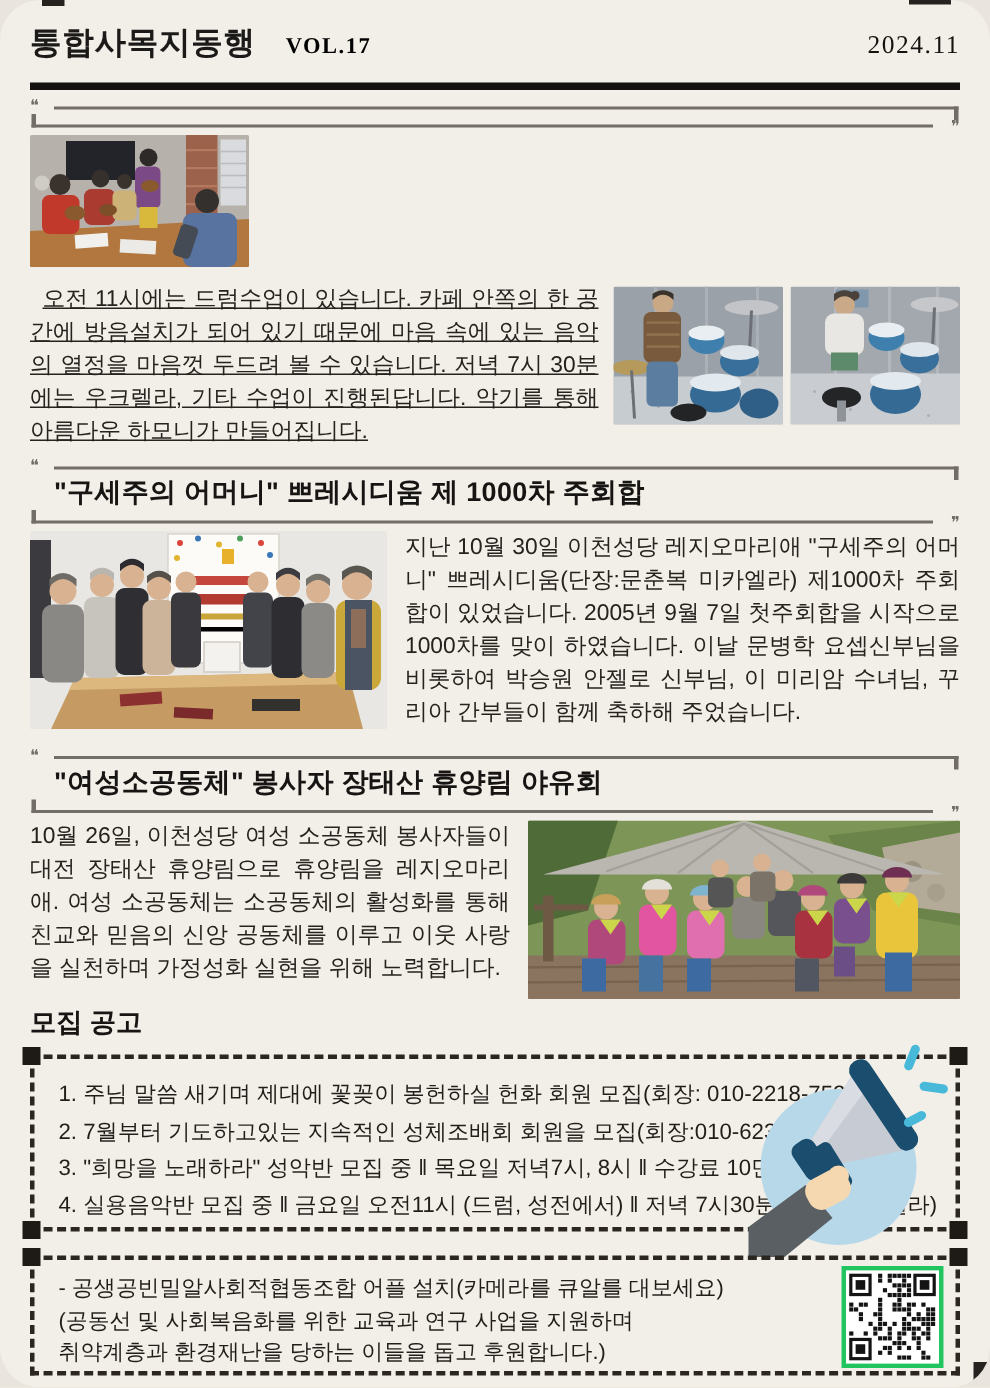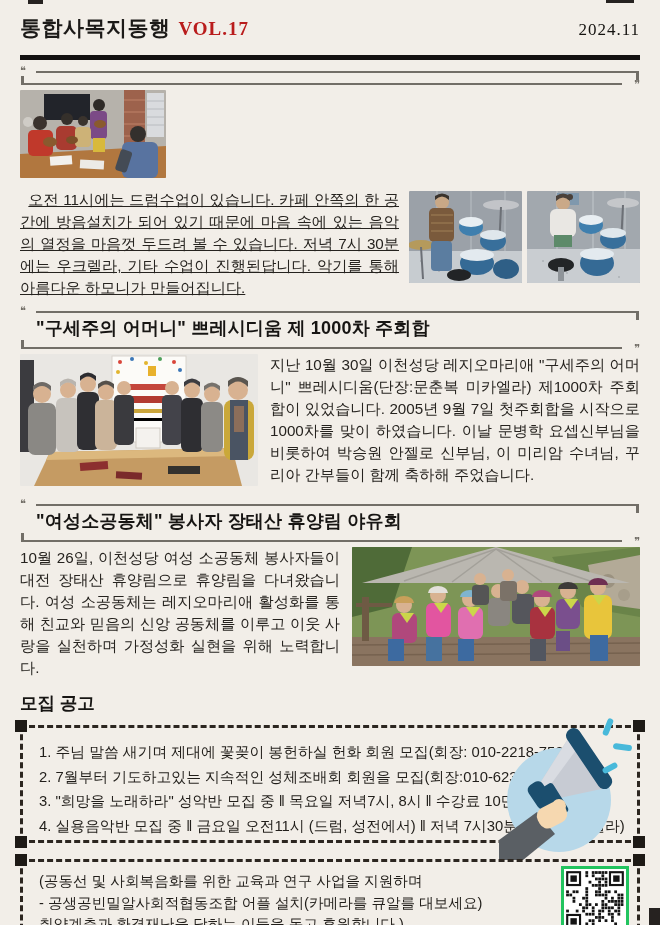--- a/index.html
+++ b/index.html
@@ -2,33 +2,34 @@
 <html><head>
 <meta charset="utf-8">
 <style>
   * { margin:0; padding:0; box-sizing:border-box; }
   html,body { background:#e9e5de; }
   body { font-family:"Liberation Sans","DejaVu Sans",sans-serif; }
   .page {
     position:relative; width:660px; height:925px; margin:0 auto;
     background:#f2eee8; overflow:hidden; padding:14px 20px 16px;
     color:#262422;
+    border-radius:27px;
   }
   
   .artifact { position:absolute; background:#262220; }
   .artifact.a1 { top:0; left:28px; width:15px; height:4px; }
   .artifact.a2 { top:0; left:606px; width:28px; height:3px; }
   .artifact.a3 { bottom:0; right:0; width:11px; height:17px; }
 
   
   .masthead { display:flex; align-items:baseline; height:30px; margin-bottom:11px; }
   .masthead .title { font-size:21px; font-weight:bold; letter-spacing:0.5px; color:#1c1a18; }
   .masthead .vol {
     font-family:"Liberation Serif","DejaVu Serif",serif;
-    font-weight:bold; font-size:19px; color:#b91c1c; margin-left:8px; letter-spacing:1px;
+    font-weight:bold; font-size:15px; color:#000000; margin-left:20px; letter-spacing:1px;
   }
   .masthead .date {
     margin-left:auto; font-family:"Liberation Serif","DejaVu Serif",serif;
     font-weight:normal; font-size:17px; color:#151310; letter-spacing:1px;
   }
   .rule-thick { height:5px; background:#131110; margin-bottom:9px; }
 
   
   .sec-frame { position:relative; padding:7px 0 9px 16px; margin-bottom:5px; }
   .sec-frame .top-line { position:absolute; top:2px; left:16px; right:1px; height:9px;
@@ -347,21 +348,21 @@
               <polygon points="212,52 226,52 219,62"></polygon>
               <polygon points="240,48 254,48 247,58"></polygon>
             </g>
           <rect x="36" y="92" width="16" height="22" fill="#3d6aa0"></rect>
             <rect x="74" y="90" width="16" height="24" fill="#46729f"></rect>
             <rect x="106" y="92" width="16" height="22" fill="#3d6aa0"></rect>
             <rect x="178" y="92" width="16" height="22" fill="#525660"></rect>
             <rect x="204" y="84" width="14" height="20" fill="#6b4e86"></rect>
         </g>
       </svg>
-      <p class="para">10월 26일, 이천성당 여성 소공동체 봉사자들이 대전 장태산 휴양림으로 휴양림을 다녀왔습니다. 여성 소공동체는 레지오마리애 활성화를 통해 친교와 믿음의 신앙 공동체를 이루고 이웃 사랑을 실천하며 가정성화 실현을 위해 노력합니다.</p>
+      <p class="para">10월 26일, 이천성당 여성 소공동체 봉사자들이 대전 장태산 휴양림으로 휴양림을 레지오마리애. 여성 소공동체는 소공동체의 활성화를 통해 친교와 믿음의 신앙 공동체를 이루고 이웃 사랑을 실천하며 가정성화 실현을 위해 노력합니다.</p>
       <h2 class="recruit-heading">모집 공고</h2>
     </div>
   </section>
 
   <div class="dashedbox recruit-box">
     <span class="corner tl"></span>
     <span class="corner tr"></span>
     <span class="corner bl"></span>
     <span class="corner br"></span>
     <ul class="recruit-list">
@@ -387,22 +388,22 @@
         <rect x="120" y="36" width="19" height="6" rx="3" transform="rotate(8 129 39)"></rect>
         <rect x="114" y="52" width="6" height="16" rx="3" transform="rotate(62 117 60)"></rect>
       </g>
     </svg>
   </div>
 
   <div class="dashedbox coop-box">
     <span class="corner tl"></span>
     <span class="corner tr"></span>
 
+    <div class="line">- 공생공빈밀알사회적협동조합 어플 설치(카메라를 큐알를 대보세요)</div>
     <div class="line">(공동선 및 사회복음화를 위한 교육과 연구 사업을 지원하며</div>
-    <div class="line">- 공생공빈밀알사회적협동조합 어플 설치(카메라를 큐알를 대보세요)</div>
     <div class="line">취약계층과 환경재난을 당하는 이들을 돕고 후원합니다.)</div>
     <svg class="qr" viewBox="0 0 58 58">
       <rect width="58" height="58" fill="#ffffff"></rect>
       <g fill="#141414" id="qr-modules">
         <rect x="2" y="2" width="14" height="14"></rect>
           <rect x="4" y="4" width="10" height="10" fill="#fff"></rect>
           <rect x="6" y="6" width="6" height="6"></rect>
         <rect x="42" y="2" width="14" height="14"></rect>
           <rect x="44" y="4" width="10" height="10" fill="#fff"></rect>
           <rect x="46" y="6" width="6" height="6"></rect>

